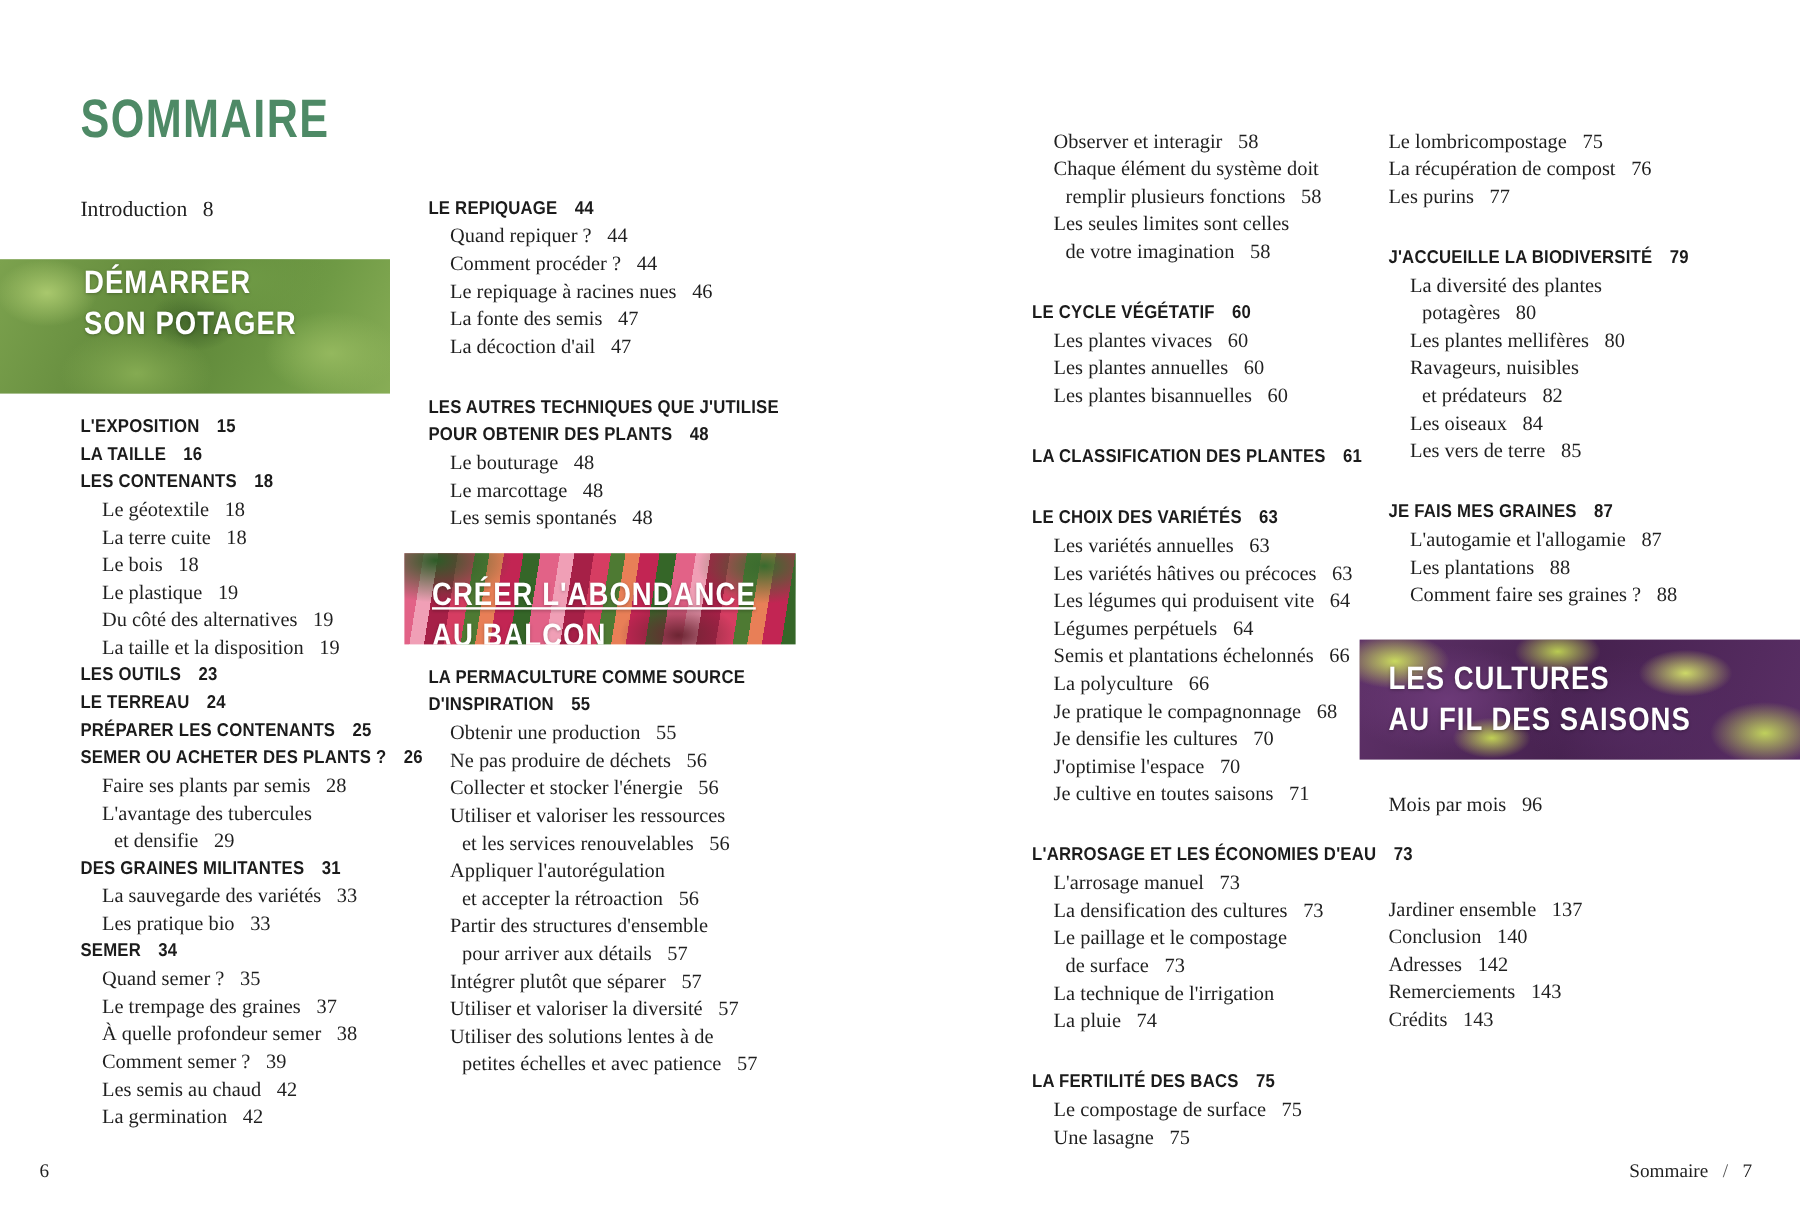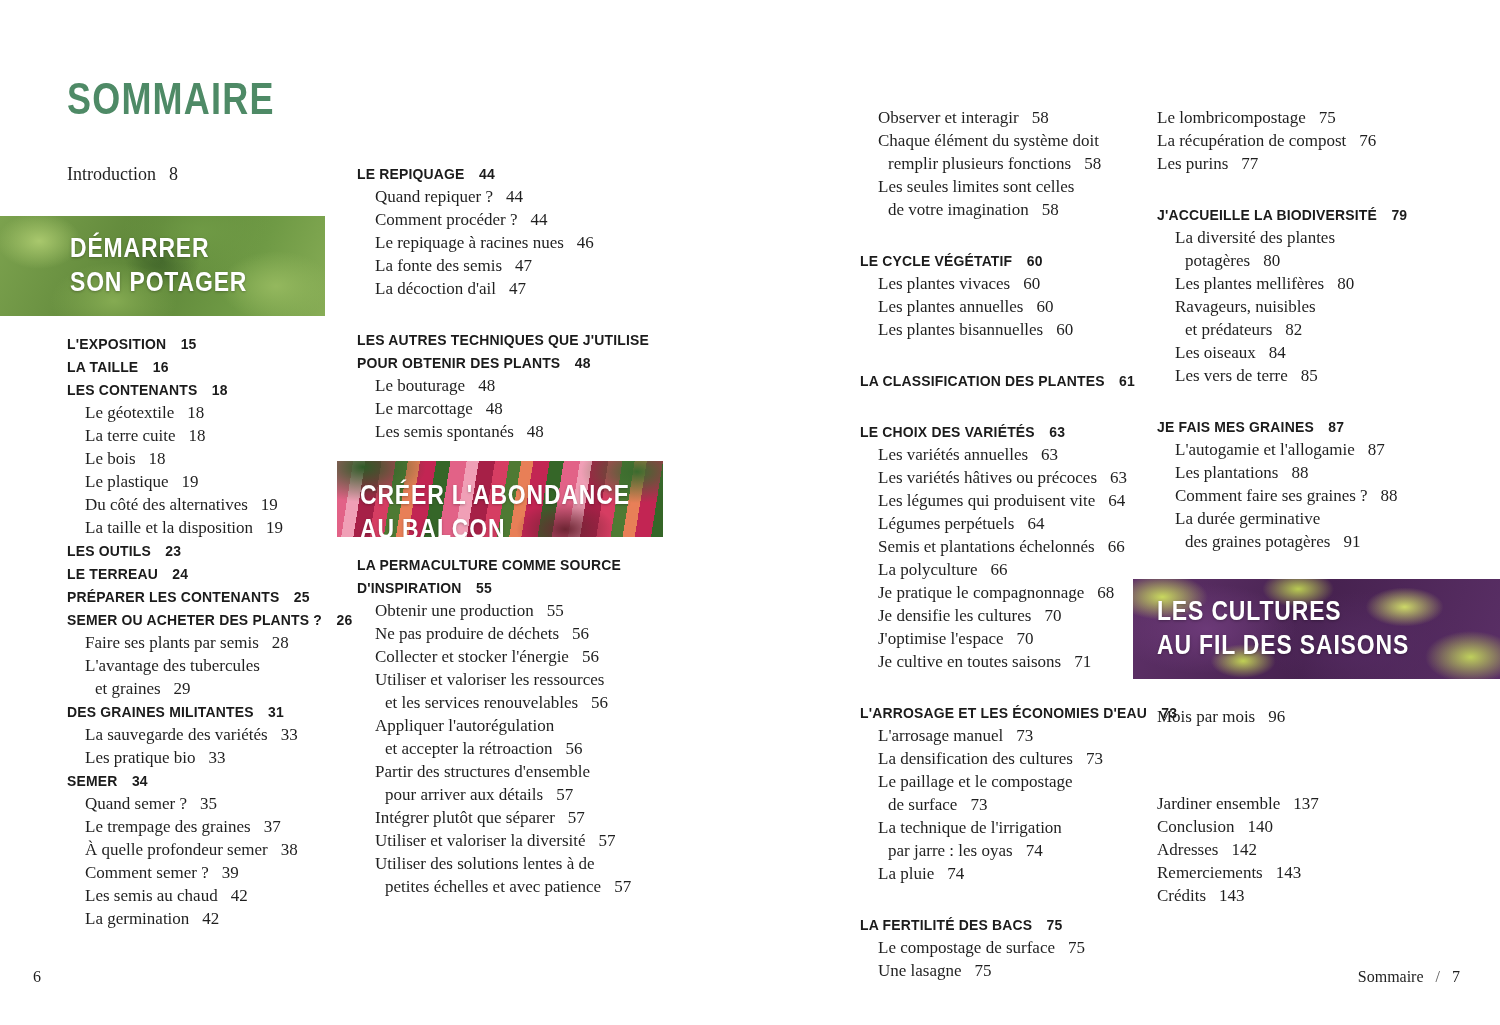--- a/index.html
+++ b/index.html
@@ -42,37 +42,38 @@
   .header .pg{margin-left:16px}
 
   .gap-md{margin-top:28px}
   .gap-lg{margin-top:64px}
 
   
   .banner{color:#fff;font-family:"Liberation Sans",sans-serif;font-weight:800;overflow:hidden}
   .banner .bline{font-size:27px;line-height:34px;letter-spacing:1px;white-space:nowrap;
                  transform:scaleX(0.85);transform-origin:0 50%;text-shadow:0 1px 3px rgba(0,0,0,0.28)}
   .banner-demarrer{
-    margin:0 0 16px -67px;width:325px;height:100px;padding:15px 0 0 70px;
+    margin:0 0 16px -67px;width:325px;height:112px;padding:2px 0 0 70px;
     background:
       radial-gradient(60px 40px at 12% 25%, #a9c86d 0%, rgba(169,200,109,0) 70%),
       radial-gradient(90px 55px at 35% 85%, #85ab52 0%, rgba(133,171,82,0) 70%),
       radial-gradient(110px 60px at 62% 15%, #6f9a45 0%, rgba(111,154,69,0) 72%),
       radial-gradient(80px 50px at 85% 70%, #94b85e 0%, rgba(148,184,94,0) 70%),
       radial-gradient(50px 35px at 50% 45%, #3f6329 0%, rgba(63,99,41,0) 75%),
       linear-gradient(115deg, #7ca24e 0%, #5d8538 45%, #6f9a45 75%, #88ad56 100%);
   }
   .banner-balcon{
     margin:18px 0 16px -20px;width:326px;height:76px;padding:17px 0 0 23px;
     background:
       radial-gradient(90px 50px at 8% 8%, #2e5b27 0%, rgba(46,91,39,0) 70%),
       radial-gradient(80px 45px at 92% 14%, #3a6b2e 0%, rgba(58,107,46,0) 70%),
       radial-gradient(70px 40px at 70% 90%, #6d2533 0%, rgba(109,37,51,0) 70%),
       repeating-linear-gradient(99deg, #e26287 0 16px, #f09fb6 16px 28px, #a62047 28px 44px,
         #d63d62 44px 58px, #4e7a33 58px 70px, #e87f57 70px 82px, #c22553 82px 98px, #356628 98px 112px);
+    text-decoration: underline;
   }
   .banner-saisons{
     margin:26px 0 26px -24px;width:367px;height:100px;padding:15px 0 0 24px;
     background:
       radial-gradient(70px 35px at 8% 18%, #c9d95e 0%, rgba(201,217,94,0) 65%),
       radial-gradient(55px 28px at 45% 10%, #b9cb52 0%, rgba(185,203,82,0) 65%),
       radial-gradient(60px 30px at 74% 28%, #cdd968 0%, rgba(205,217,104,0) 65%),
       radial-gradient(50px 26px at 30% 82%, #c0d055 0%, rgba(192,208,85,0) 65%),
       radial-gradient(70px 40px at 92% 78%, #bfd05c 0%, rgba(191,208,92,0) 65%),
       radial-gradient(120px 60px at 20% 50%, #6c3a78 0%, rgba(108,58,120,0) 75%),
@@ -134,21 +135,21 @@
         <div class="ln"><span>PRÉPARER LES CONTENANTS</span><span class="pg">25</span></div>
       </div>
       <div class="header">
         <div class="ln"><span>SEMER OU ACHETER DES PLANTS ?</span><span class="pg">26</span></div>
       </div>
       <div class="sub">
         <div class="ln"><span>Faire ses plants par semis</span><span class="pg">28</span></div>
       </div>
       <div class="sub">
         <div class="ln"><span>L'avantage des tubercules</span></div>
-        <div class="ln cont"><span>et graines</span><span class="pg">29</span></div>
+        <div class="ln cont"><span>et densifie</span><span class="pg">29</span></div>
       </div>
       <div class="header">
         <div class="ln"><span>DES GRAINES MILITANTES</span><span class="pg">31</span></div>
       </div>
       <div class="sub">
         <div class="ln"><span>La sauvegarde des variétés</span><span class="pg">33</span></div>
       </div>
       <div class="sub">
         <div class="ln"><span>Les pratique bio</span><span class="pg">33</span></div>
       </div>
@@ -311,21 +312,20 @@
       </div>
       <div class="sub">
         <div class="ln"><span>La densification des cultures</span><span class="pg">73</span></div>
       </div>
       <div class="sub">
         <div class="ln"><span>Le paillage et le compostage</span></div>
         <div class="ln cont"><span>de surface</span><span class="pg">73</span></div>
       </div>
       <div class="sub">
         <div class="ln"><span>La technique de l'irrigation</span></div>
-        <div class="ln cont"><span>par jarre : les oyas</span><span class="pg">74</span></div>
       </div>
       <div class="sub">
         <div class="ln"><span>La pluie</span><span class="pg">74</span></div>
       </div>
       <div class="gap-md header">
         <div class="ln"><span>LA FERTILITÉ DES BACS</span><span class="pg">75</span></div>
       </div>
       <div class="sub">
         <div class="ln"><span>Le compostage de surface</span><span class="pg">75</span></div>
       </div>
@@ -367,24 +367,20 @@
         <div class="ln"><span>JE FAIS MES GRAINES</span><span class="pg">87</span></div>
       </div>
       <div class="sub">
         <div class="ln"><span>L'autogamie et l'allogamie</span><span class="pg">87</span></div>
       </div>
       <div class="sub">
         <div class="ln"><span>Les plantations</span><span class="pg">88</span></div>
       </div>
       <div class="sub">
         <div class="ln"><span>Comment faire ses graines ?</span><span class="pg">88</span></div>
-      </div>
-      <div class="sub">
-        <div class="ln"><span>La durée germinative</span></div>
-        <div class="ln cont"><span>des graines potagères</span><span class="pg">91</span></div>
       </div>
       <div class=" banner banner-saisons"><span><div class="bline">LES CULTURES</div><div class="bline">AU FIL DES SAISONS</div></span></div>
       <div class="root">
         <div class="ln"><span>Mois par mois</span><span class="pg">96</span></div>
       </div>
       <div class="gap-lg root">
         <div class="ln"><span>Jardiner ensemble</span><span class="pg">137</span></div>
       </div>
       <div class="root">
         <div class="ln"><span>Conclusion</span><span class="pg">140</span></div>

